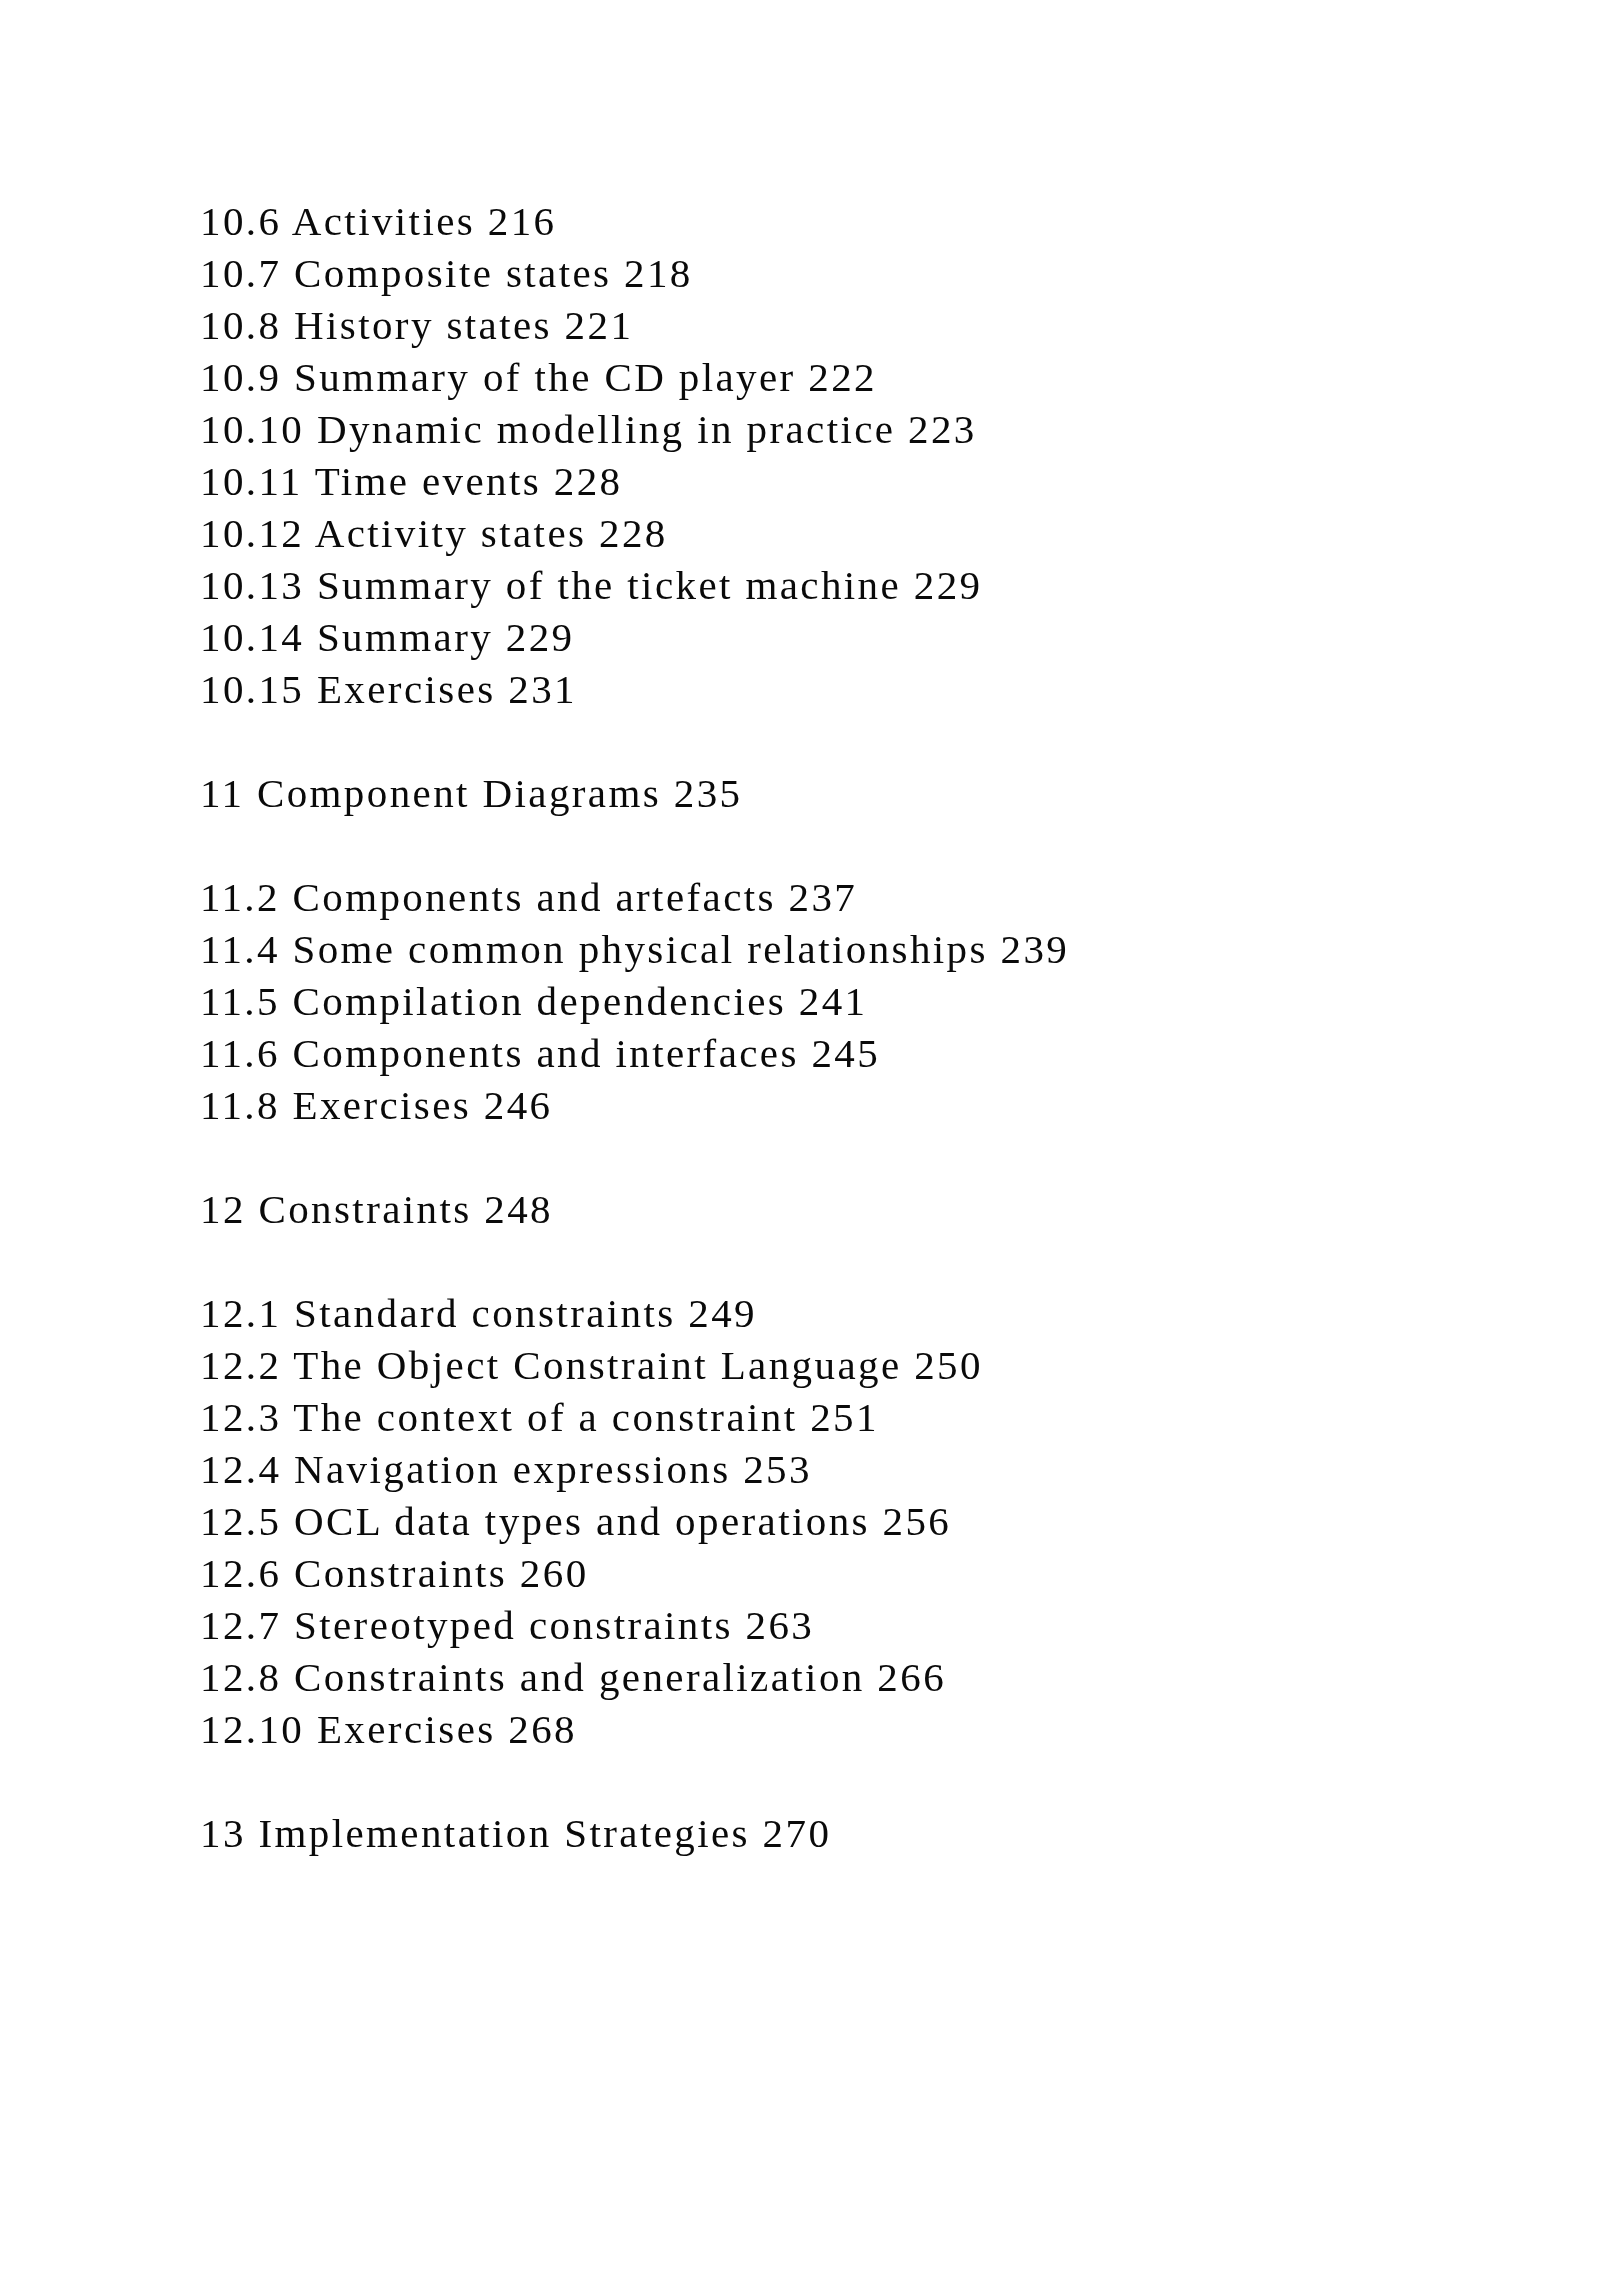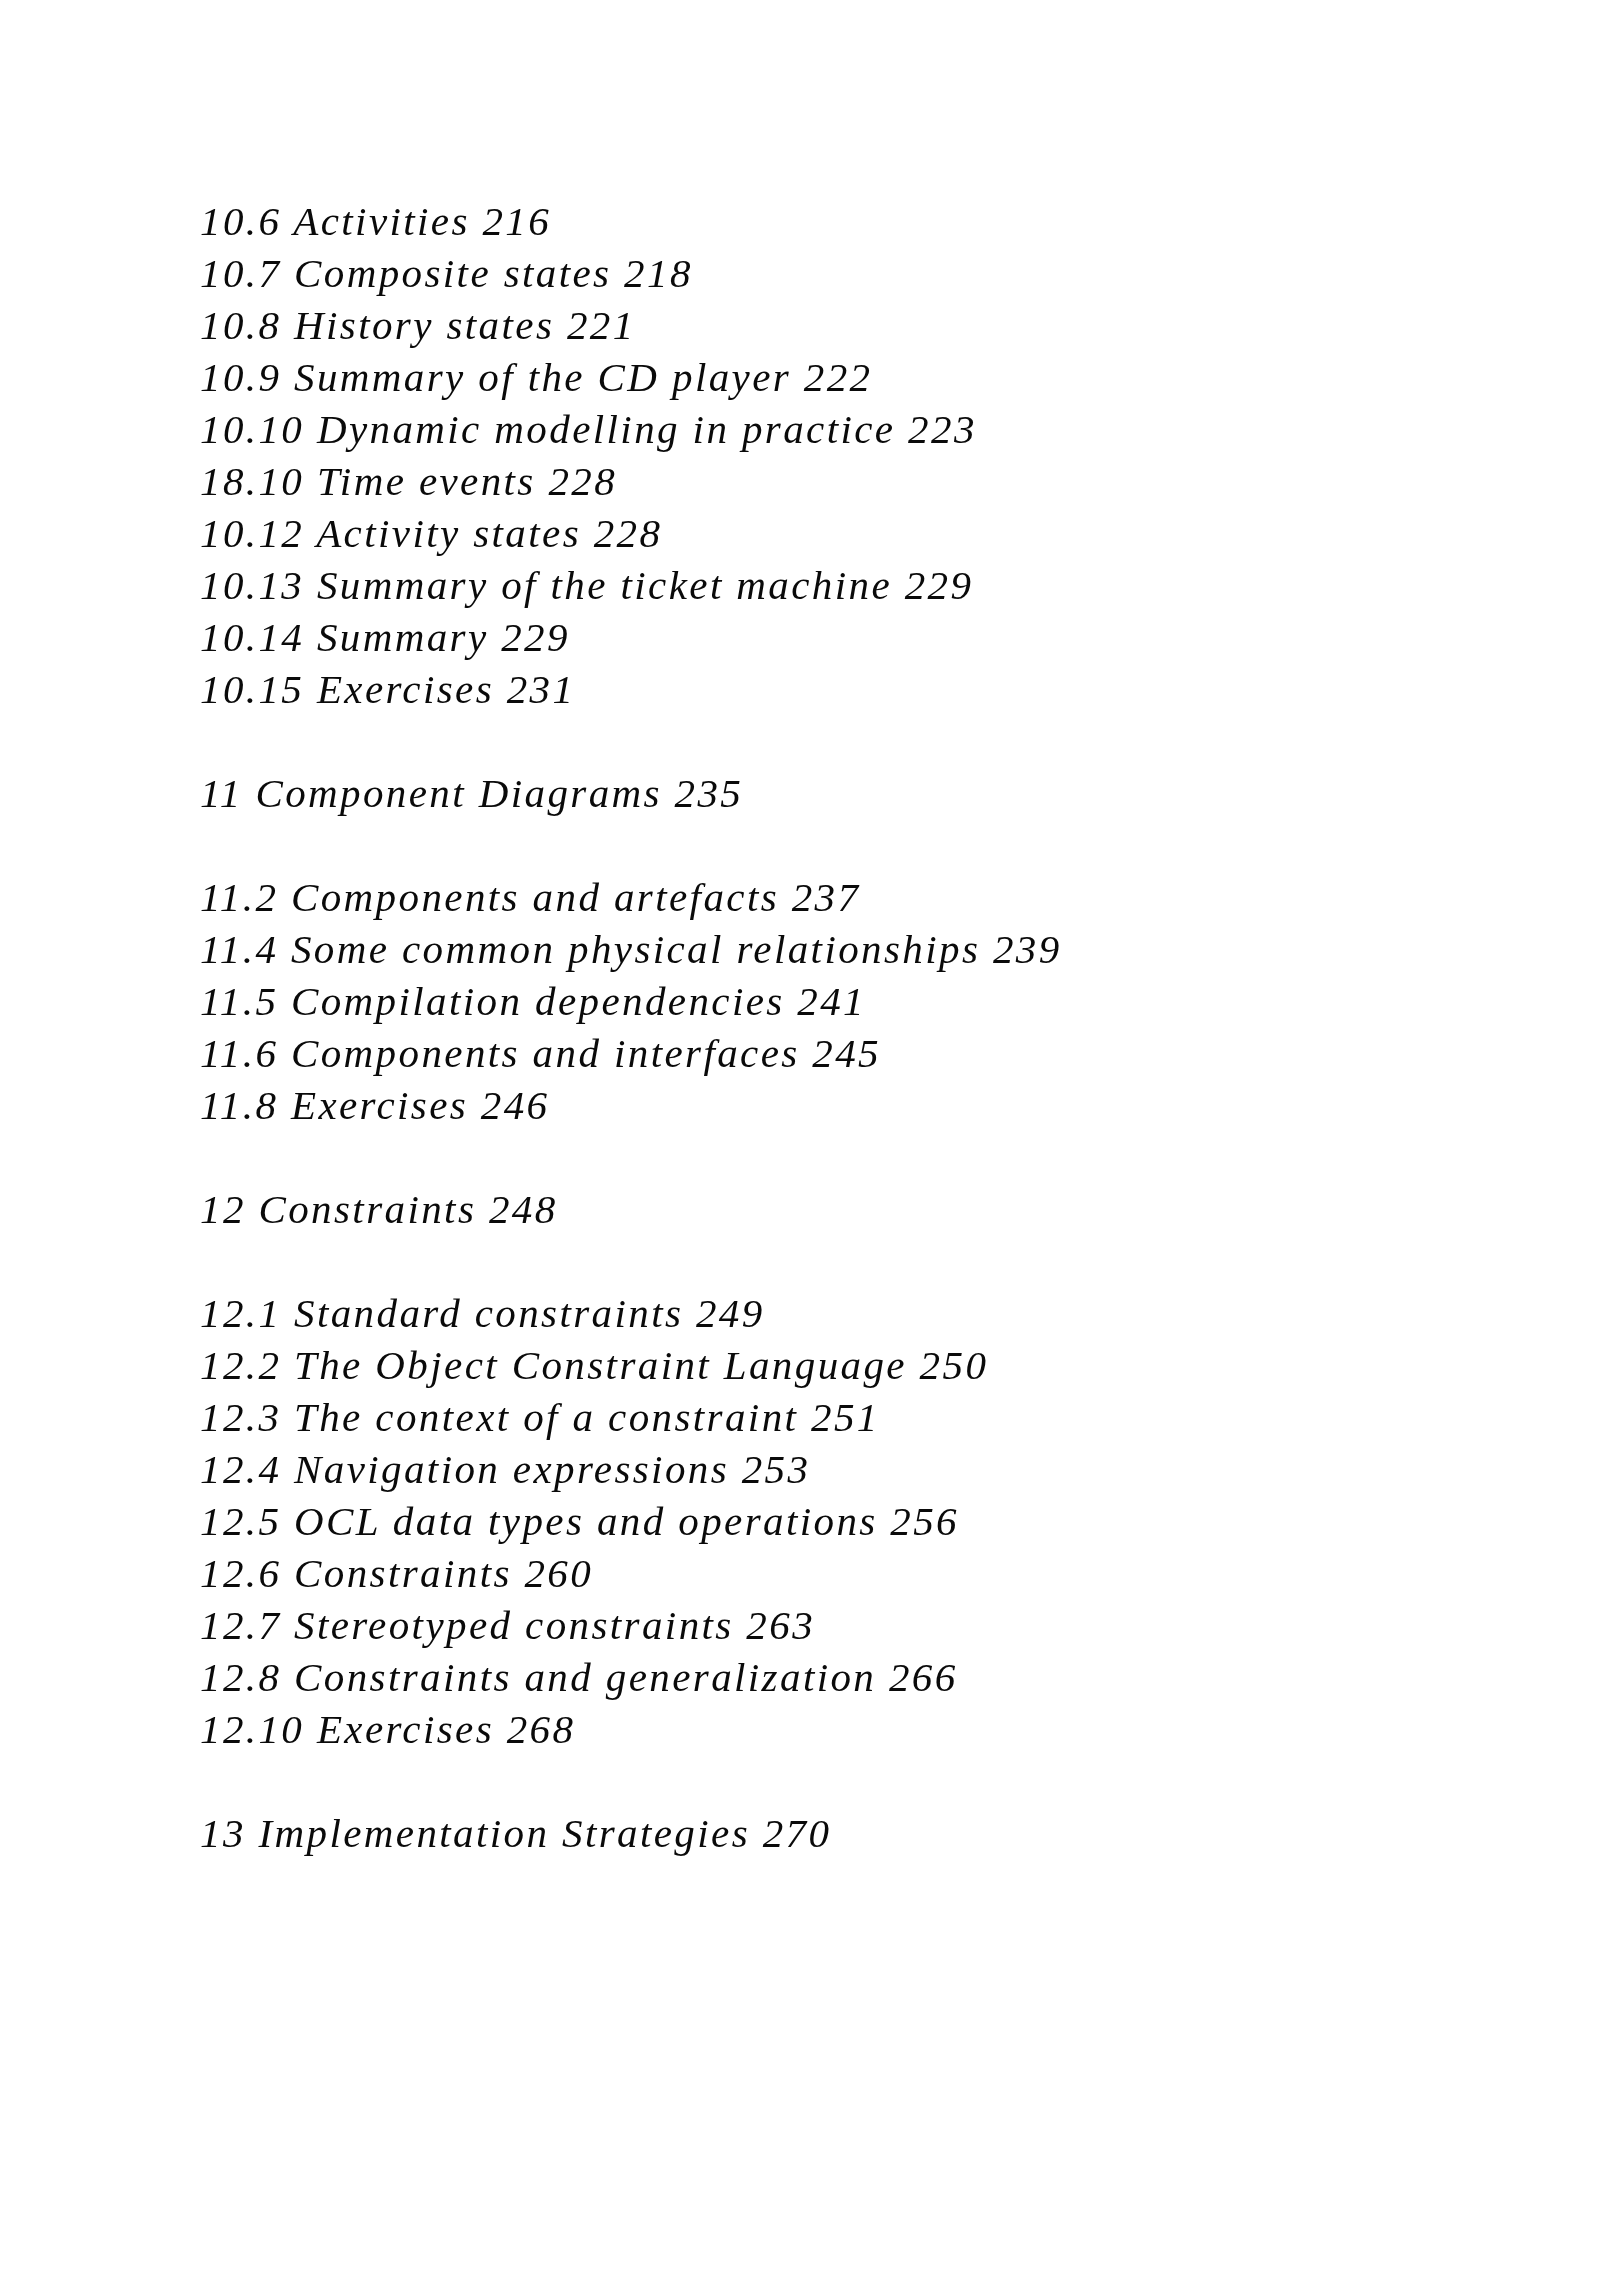--- a/index.html
+++ b/index.html
@@ -20,37 +20,36 @@
     width: 1347px;
     font-family: "Liberation Serif", "DejaVu Serif", serif;
     font-size: 41px;
     letter-spacing: 2.4px;
     color: #0a0a0a;
   }
   .line {
     height: 52px;
     line-height: 52px;
     white-space: nowrap;
-    font-style: italic;
   }
   .gap {
     height: 52px;
   }
 </style>
 </head>
 <body>
 
 <div class="page">
 
   <div class="line">10.6 Activities 216</div>
   <div class="line">10.7 Composite states 218</div>
   <div class="line">10.8 History states 221</div>
   <div class="line">10.9 Summary of the CD player 222</div>
   <div class="line">10.10 Dynamic modelling in practice 223</div>
-  <div class="line">18.10 Time events 228</div>
+  <div class="line">10.11 Time events 228</div>
   <div class="line">10.12 Activity states 228</div>
   <div class="line">10.13 Summary of the ticket machine 229</div>
   <div class="line">10.14 Summary 229</div>
   <div class="line">10.15 Exercises 231</div>
 
   <div class="gap"></div>
 
   <div class="line">11 Component Diagrams 235</div>
   <div class="gap"></div>
   <div class="line">11.2 Components and artefacts 237</div>

